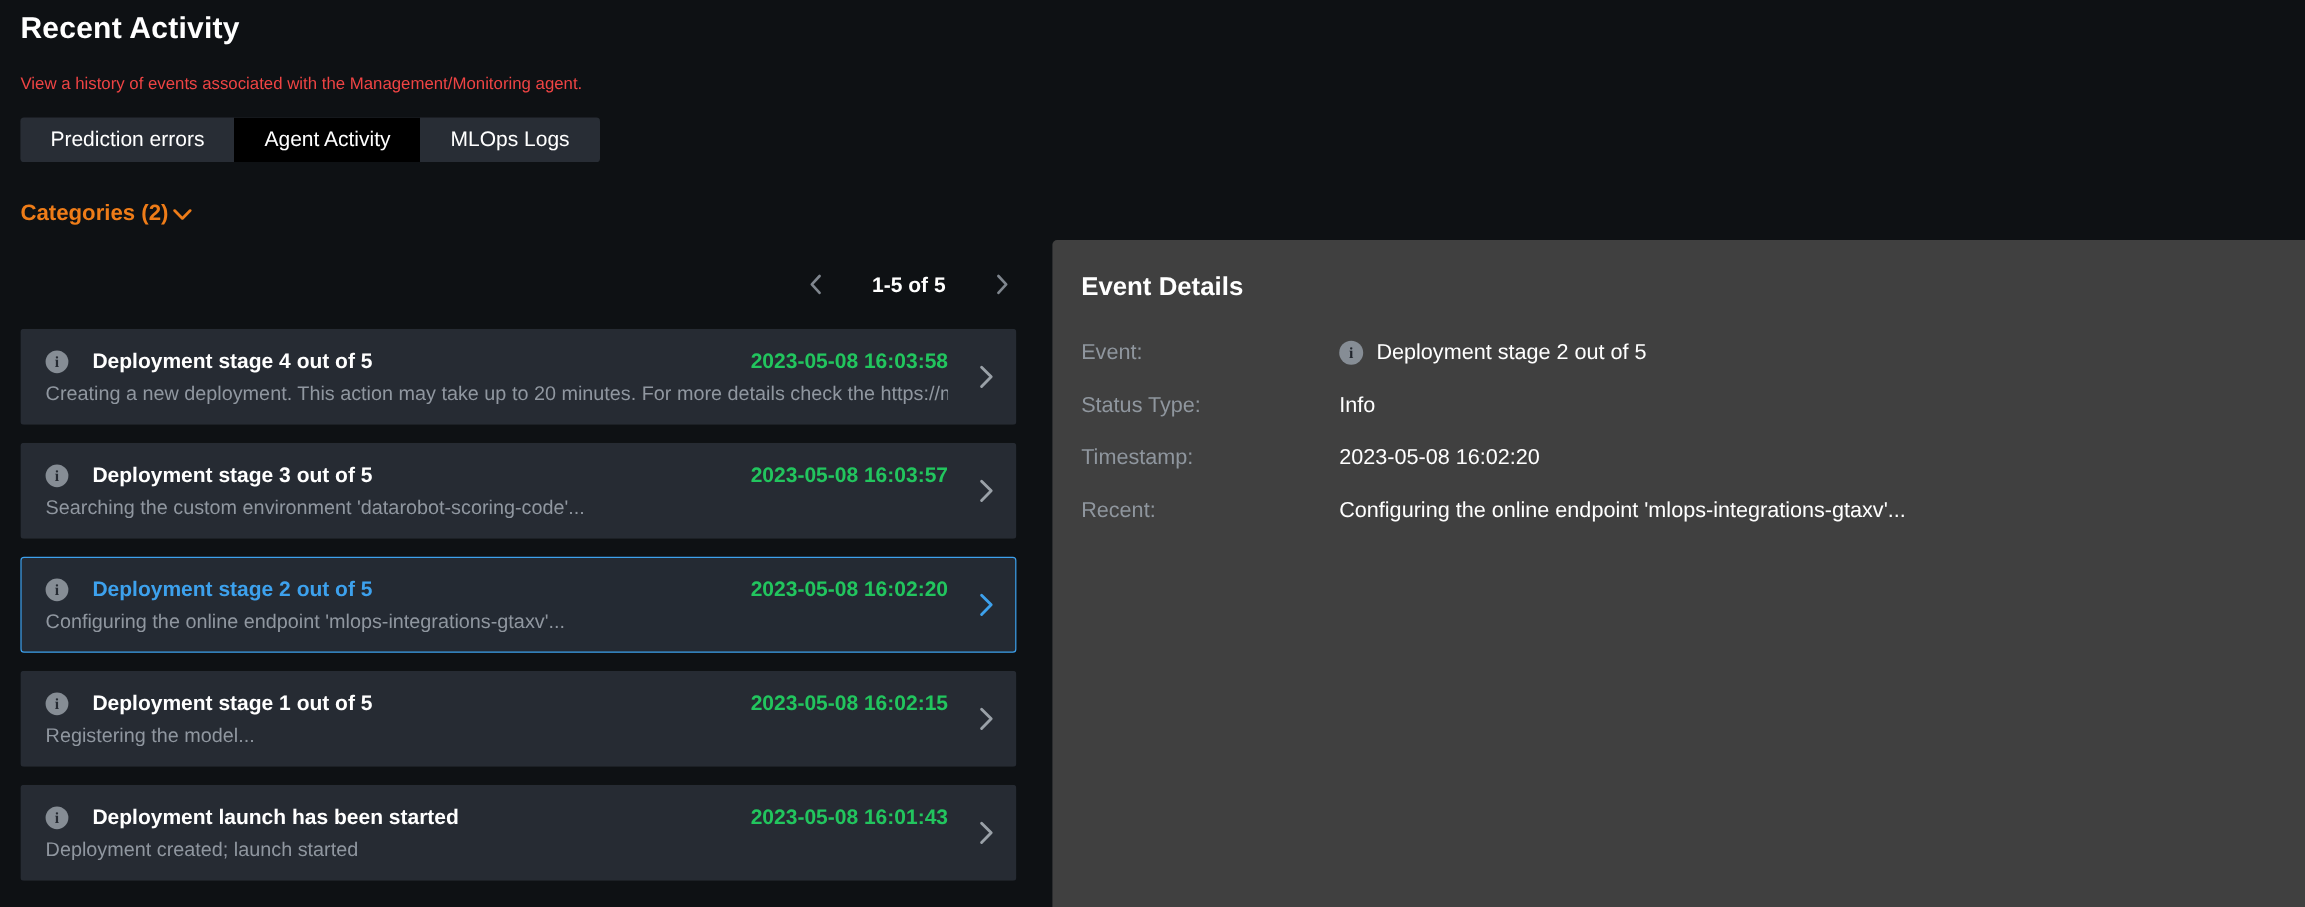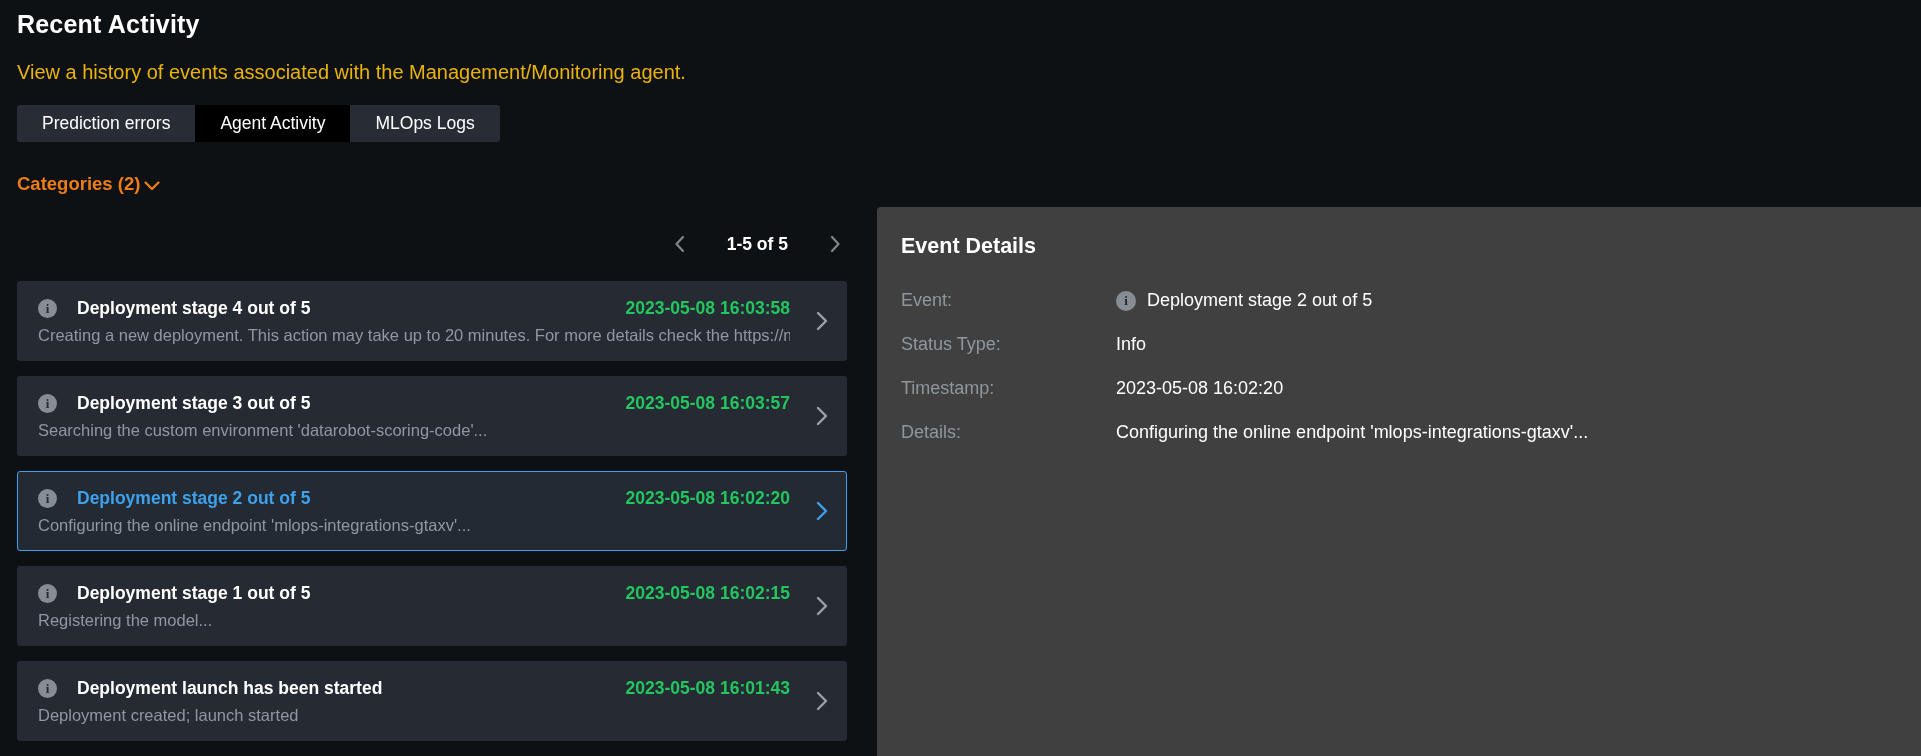--- a/index.html
+++ b/index.html
@@ -6,21 +6,21 @@
   html,body { margin:0; padding:0; }
   body {
     width:1921px; height:756px; overflow:hidden;
     background:#0e1114; color:#ffffff;
     font-family:"Liberation Sans", sans-serif;
     display:flex; flex-direction:column;
   }
   .page { padding:10px 0 0 17px; display:flex; flex-direction:column; flex:1; min-height:0; }
 
   .page-title { margin:0; font-size:25px; font-weight:bold; letter-spacing:.2px; }
-  .page-subtitle { margin:22px 0 0 0; font-size:20px; color:#eab308; }
+  .page-subtitle { margin:22px 0 0 0; font-size:14px; color:#ef4444; }
 
   .tabs { margin-top:21px; display:inline-flex; width:max-content; border-radius:3px; overflow:hidden; background:#282d35; }
   .tab { padding:8px 25px; font-size:17.5px; color:#ffffff; cursor:pointer; white-space:nowrap; }
   .tab.active { background:#000000; }
 
   .categories { margin-top:31px; display:flex; align-items:center; gap:3px; width:max-content;
     color:#ee7c18; font-weight:bold; font-size:18.5px; cursor:pointer; }
   .categories svg { display:block; margin-top:3px; }
 
   .main-row { margin-top:12px; display:flex; gap:30px; flex:1; min-height:0; align-items:stretch; }
@@ -192,21 +192,21 @@
         <div class="detail-label">Status Type:</div>
         <div class="detail-value">
           <span>Info</span>
         </div>
 
         <div class="detail-label">Timestamp:</div>
         <div class="detail-value">
           <span>2023-05-08 16:02:20</span>
         </div>
 
-        <div class="detail-label">Details:</div>
+        <div class="detail-label">Recent:</div>
         <div class="detail-value">
           <span>Configuring the online endpoint 'mlops-integrations-gtaxv'...</span>
         </div>
 
       </div>
     </div>
 
   </div>
 </div>
 

